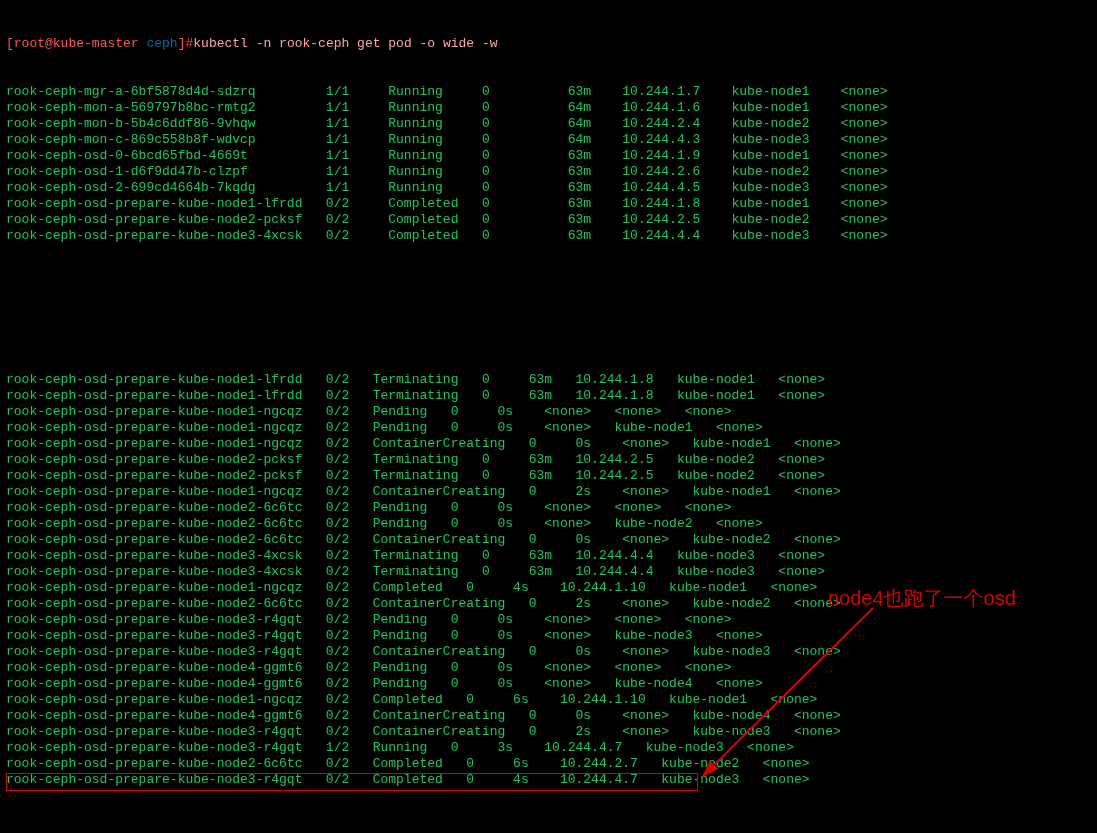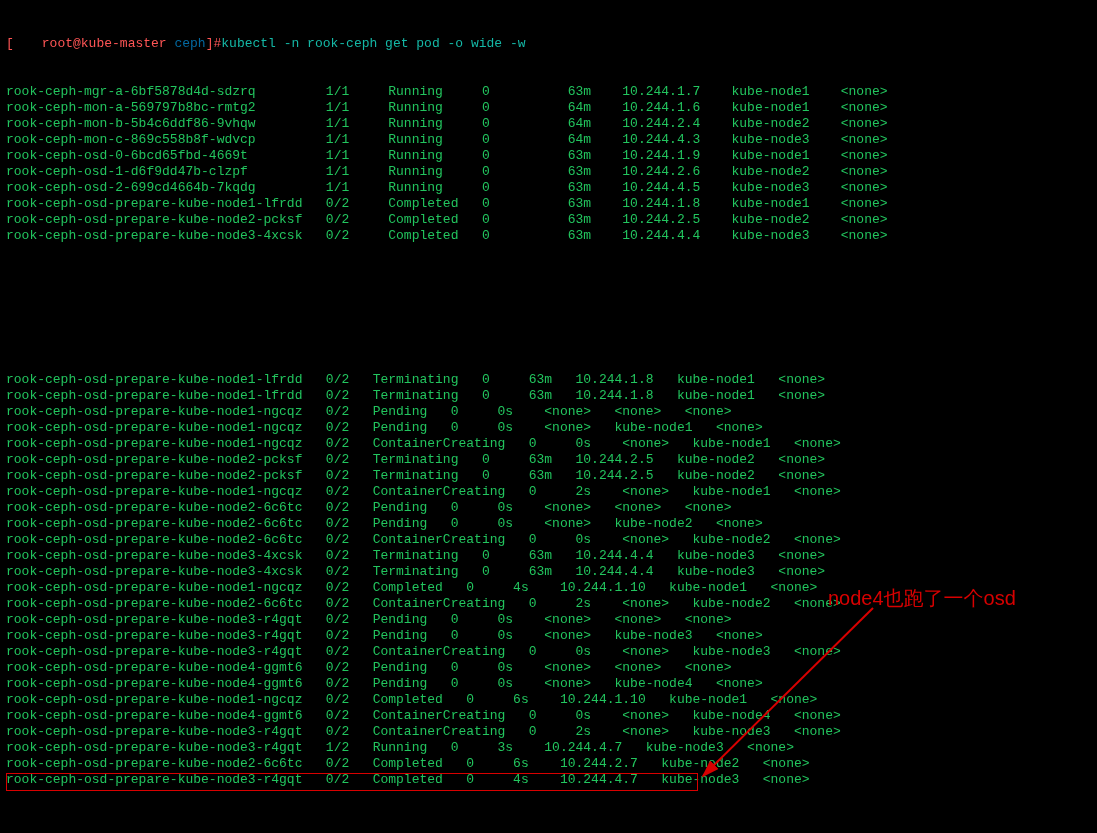--- a/index.html
+++ b/index.html
@@ -12,24 +12,24 @@
   color: #fff;
   width: 1097px;
   height: 833px;
   overflow: hidden;
   position: relative;
 }
 .terminal {
   padding: 4px 6px;
   white-space: pre;
 }
-.prompt .user { color: #ff5555; margin-left: 28px; }
+.prompt .user { color: #ff5555; }
 .prompt .brk  { color: #ff5555; }
 .prompt .tilde{ color: #0369a1; }
-.prompt .cmd  { color: #14b8a6; margin-top: 30px; }
+.prompt .cmd  { color: #fca5a5; margin-top: 30px; }
 .hdr { color: #fff; }
 .row { color: #22c55e; }
 .annot {
   position: absolute;
   left: 828px;
   top: 590px;
   color: #d80000;
   font-size: 20px;
   font-family: "Microsoft YaHei", Arial, sans-serif;
 }

